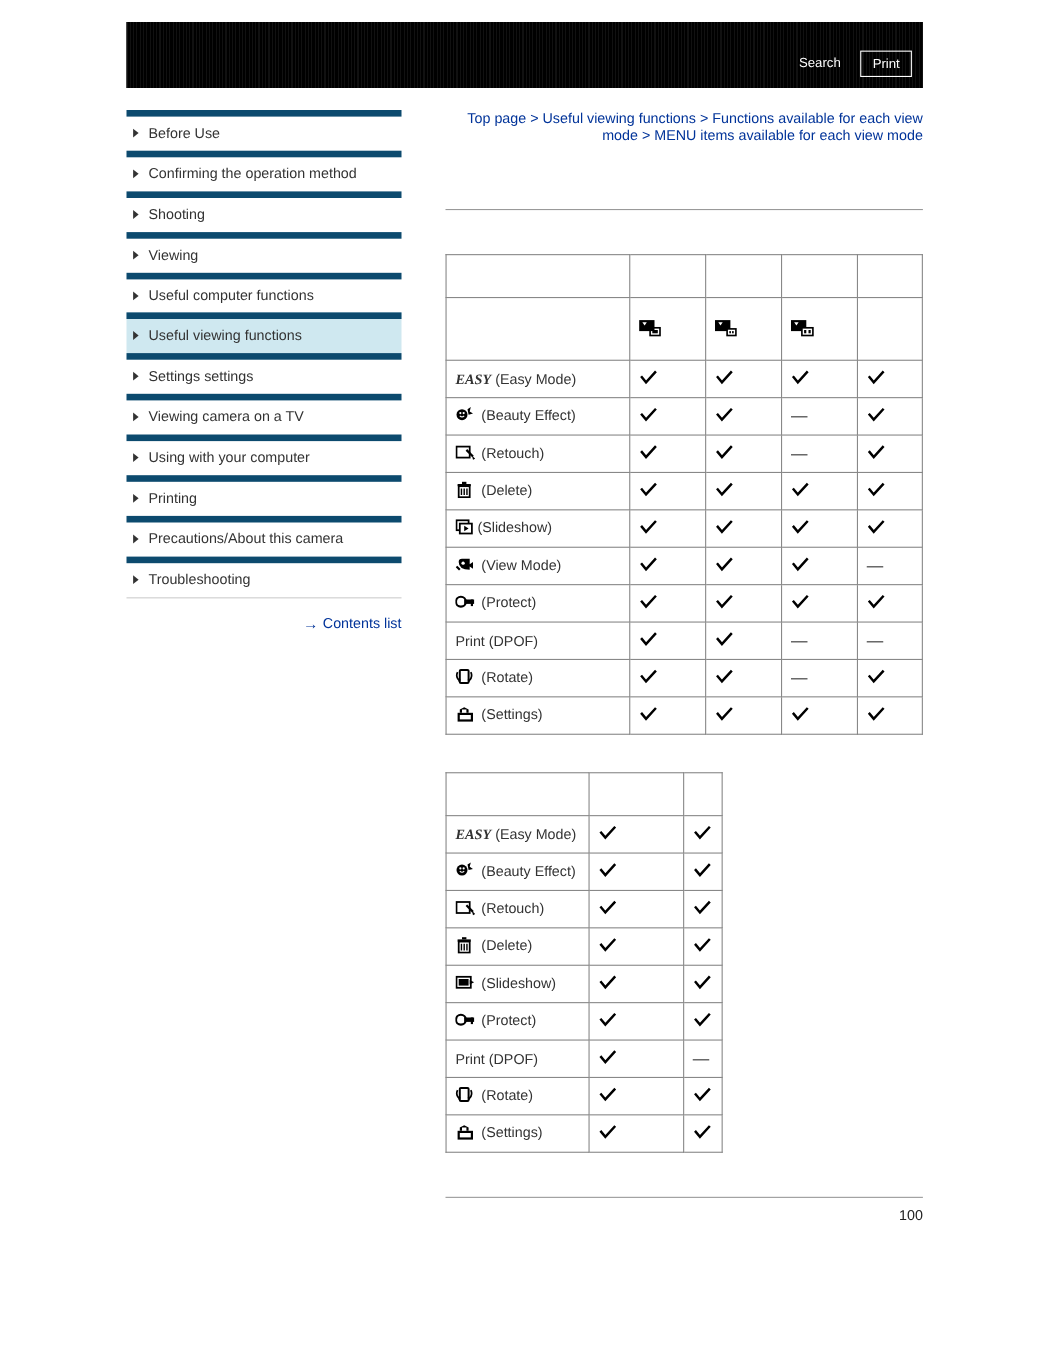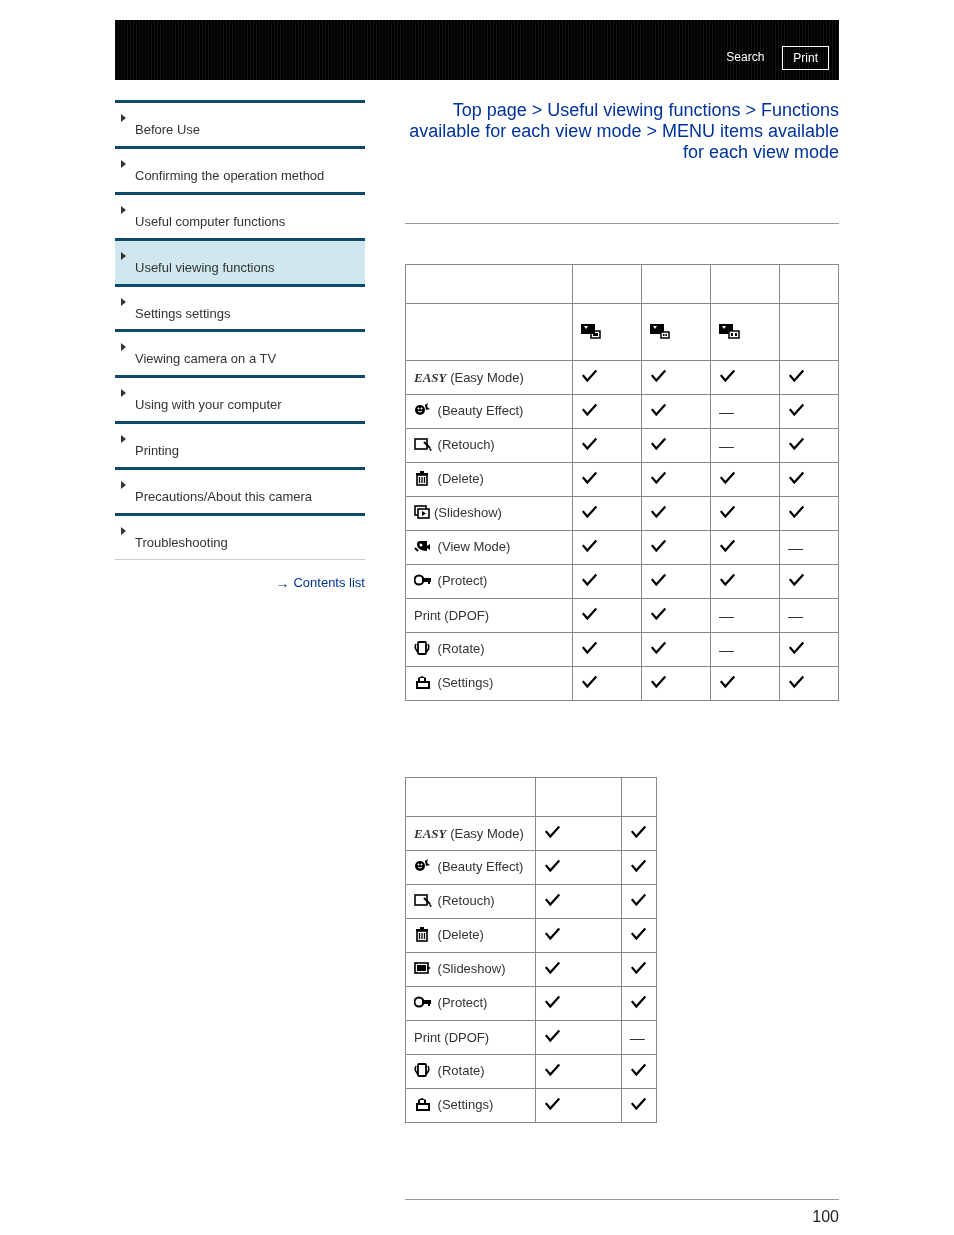--- a/index.html
+++ b/index.html
@@ -48,22 +48,22 @@
     flex-shrink: 0;
     padding-right: 10px;
   }
   .nav-list {
     list-style: none;
     padding: 0;
     margin: 0;
     border-bottom: 1px solid #ccc;
   }
   .nav-list li {
-    border-top: 3px solid #0c4a6e;
-    padding: 19px 6px 7px 20px;
+    border-top: 6px solid #0c4a6e;
+    padding: 7px 6px 7px 20px;
     position: relative;
     cursor: pointer;
     line-height: 1.3;
   }
   .nav-list li.active {
     background: #cfe8f0;
   }
   .nav-list li::before {
     content: "";
     position: absolute;
@@ -87,42 +87,42 @@
   .contents-link .arr {
     color: #003399;
     font-size: 14px;
   }
   .main {
     flex: 1;
     padding-left: 30px;
   }
   .breadcrumb {
     color: #003399;
-    font-size: 18px;
+    font-size: 13px;
     text-align: right;
     margin-bottom: 6px;
   }
   .breadcrumb span, .breadcrumb a {
     cursor: pointer;
   }
   .bc-current {
     color: #003399;
   }
   .hr {
     border-bottom: 1px solid #999;
     margin: 60px 0 40px 0;
   }
   .hr-bottom {
     border-bottom: 1px solid #999;
     margin: 40px 0 8px 0;
   }
   table.compat {
     border-collapse: collapse;
     width: 100%;
-    margin-bottom: 76px;
+    margin-bottom: 34px;
   }
   table.compat.narrow {
     width: 58%;
   }
   table.compat th, table.compat td {
     border: 1px solid #888;
     padding: 6px 8px;
     vertical-align: middle;
     font-size: 13px;
   }
@@ -141,21 +141,21 @@
   .rowlabel {
     white-space: normal;
   }
   .hicon {
     display: inline-block;
     vertical-align: -3px;
     margin-right: 2px;
   }
   .pagenum {
     text-align: right;
-    font-size: 16px;
+    font-size: 13px;
     color: #222;
   }
   svg.check { width: 18px; height: 18px; }
   svg.ricon { width: 18px; height: 16px; }
   svg.colicon { width: 22px; height: 18px; }
   .dash { font-size: 15px; }
 </style>
 </head>
 <body>
 
@@ -167,20 +167,22 @@
       <div class="hbtn">Print</div>
     </div>
   </div>
 
   <div class="content-wrap">
 
     <div class="sidebar">
       <ul class="nav-list">
         <li>Before Use</li>
         <li>Confirming the operation method</li>
+        <li>Shooting</li>
+        <li>Viewing</li>
         <li>Useful computer functions</li>
         <li class="active">Useful viewing functions</li>
         <li>Settings settings</li>
         <li>Viewing camera on a TV</li>
         <li>Using with your computer</li>
         <li>Printing</li>
         <li>Precautions/About this camera</li>
         <li>Troubleshooting</li>
       </ul>
       <div class="contents-link">

